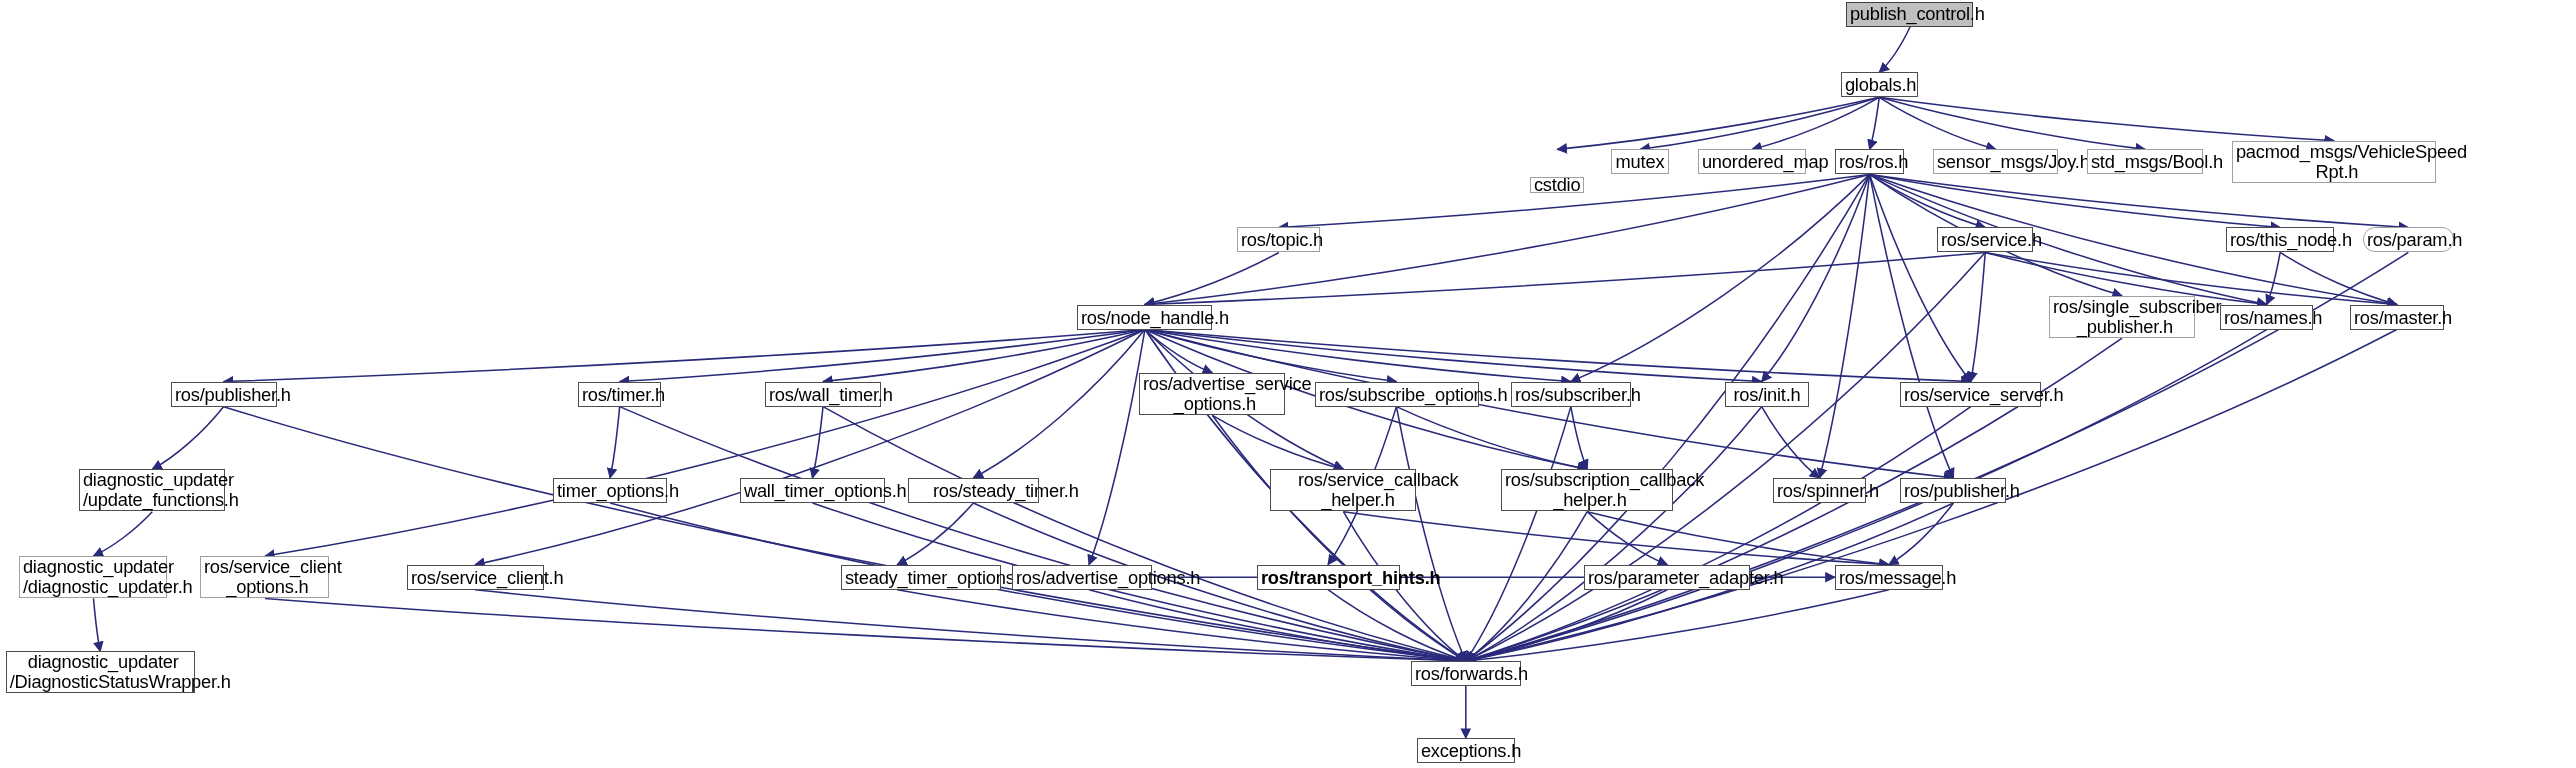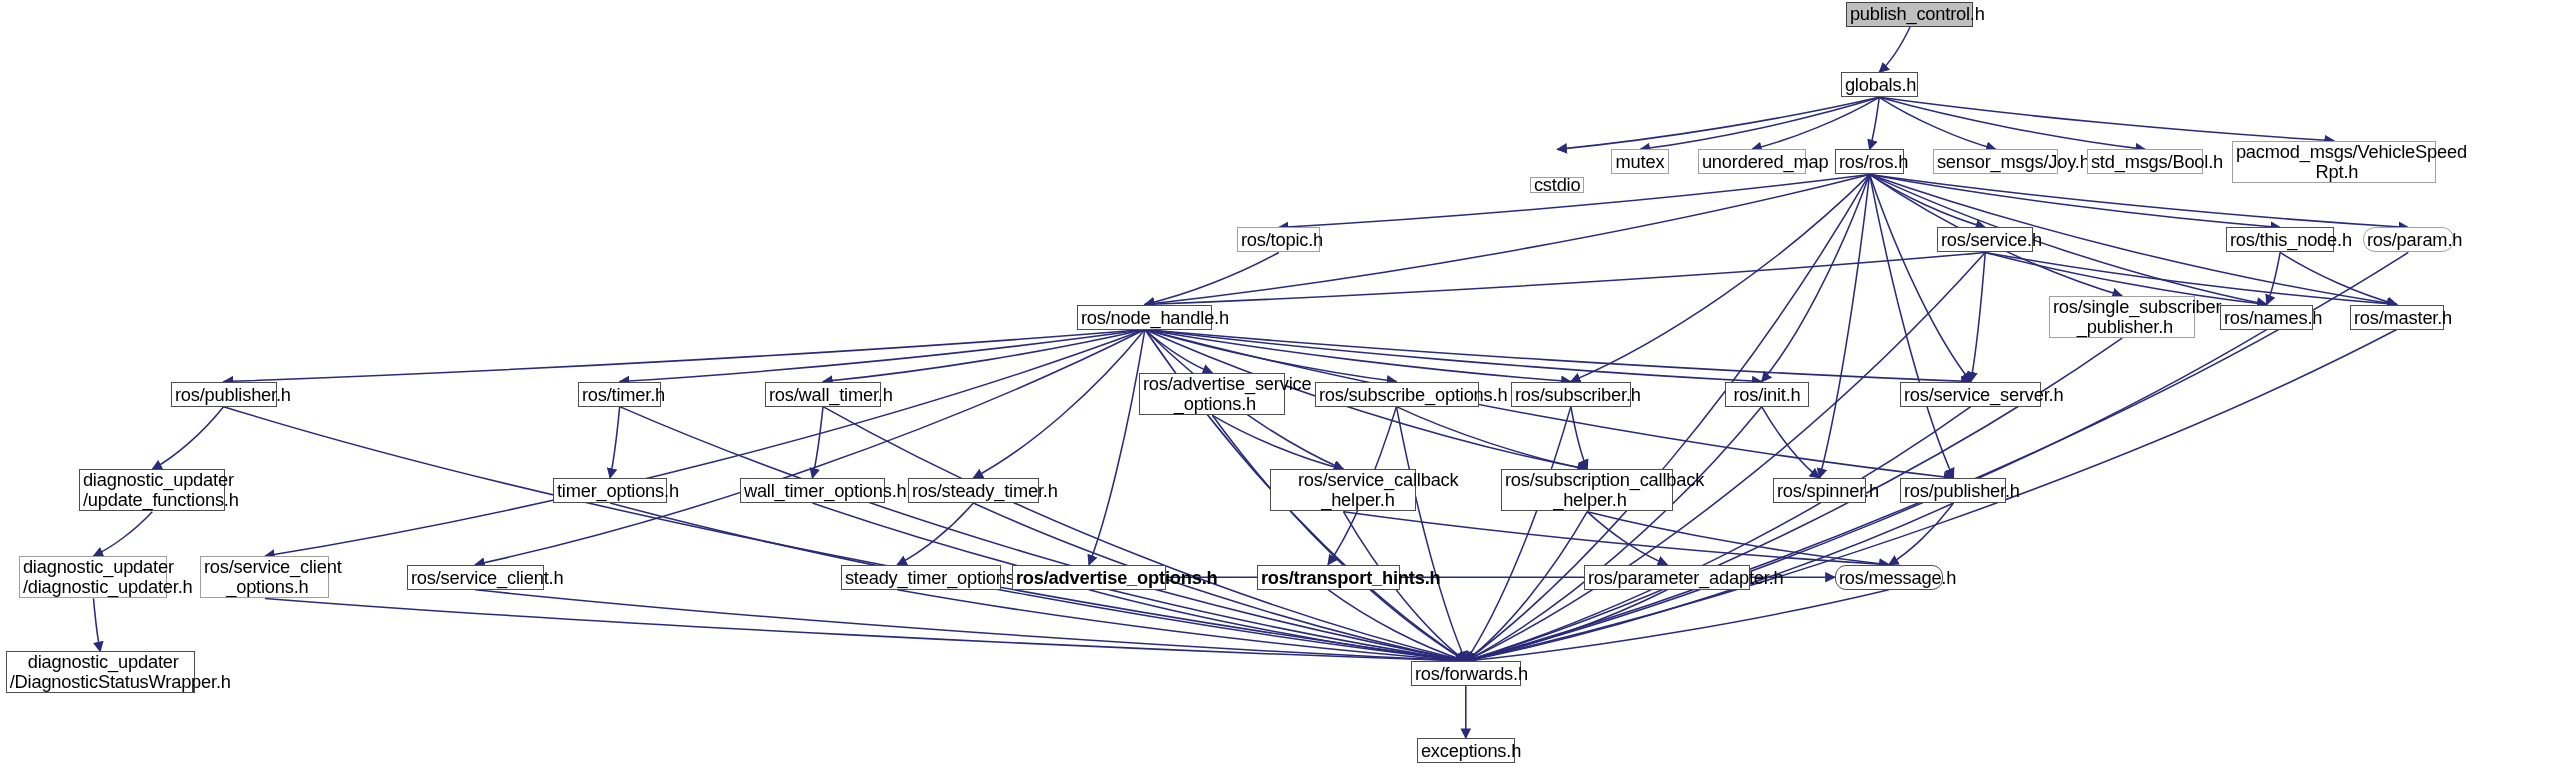--- a/index.html
+++ b/index.html
@@ -182,36 +182,36 @@
       <div class="gnode strong" style="left: 1139px; top: 373px; width: 146px; height: 42px;"><span class="lbl">ros/advertise_service
 _options.h</span></div>
       <div class="gnode strong" style="left: 1315px; top: 382px; width: 164px; height: 25px;"><span class="lbl">ros/subscribe_options.h</span></div>
       <div class="gnode strong" style="left: 1511px; top: 382px; width: 120px; height: 25px;"><span class="lbl">ros/subscriber.h</span></div>
       <div class="gnode strong" style="left: 1725px; top: 382px; width: 84px; height: 25px;"><span class="lbl">ros/init.h</span></div>
       <div class="gnode strong" style="left: 1900px; top: 382px; width: 141px; height: 25px;"><span class="lbl">ros/service_server.h</span></div>
       <div class="gnode strong" style="left: 79px; top: 469px; width: 146px; height: 42px;"><span class="lbl">diagnostic_updater
 /update_functions.h</span></div>
       <div class="gnode strong" style="left: 553px; top: 478px; width: 114px; height: 25px;"><span class="lbl">timer_options.h</span></div>
       <div class="gnode strong" style="left: 740px; top: 478px; width: 145px; height: 25px;"><span class="lbl">wall_timer_options.h</span></div>
-      <div class="gnode strong" style="left: 908px; top: 478px; width: 131px; height: 25px;"><span class="lbl">ros/steady_timer.h</span></div>
+      <div class="gnode strong" style="left: 908px; top: 478px; width: 131px; height: 25px; padding-left: 21px;"><span class="lbl">ros/steady_timer.h</span></div>
       <div class="gnode strong" style="left: 1270px; top: 469px; width: 146px; height: 42px; padding-left: 24px;"><span class="lbl">ros/service_callback
 _helper.h</span></div>
       <div class="gnode strong" style="left: 1501px; top: 469px; width: 172px; height: 42px;"><span class="lbl">ros/subscription_callback
 _helper.h</span></div>
       <div class="gnode strong" style="left: 1773px; top: 478px; width: 93px; height: 25px;"><span class="lbl">ros/spinner.h</span></div>
       <div class="gnode strong" style="left: 1900px; top: 478px; width: 106px; height: 25px;"><span class="lbl">ros/publisher.h</span></div>
       <div class="gnode" style="left: 19px; top: 556px; width: 148px; height: 42px;"><span class="lbl">diagnostic_updater
 /diagnostic_updater.h</span></div>
       <div class="gnode" style="left: 200px; top: 556px; width: 129px; height: 42px;"><span class="lbl">ros/service_client
 _options.h</span></div>
       <div class="gnode strong" style="left: 407px; top: 565px; width: 137px; height: 25px;"><span class="lbl">ros/service_client.h</span></div>
       <div class="gnode strong" style="left: 817px; top: 565px; width: 160px; height: 25px; margin-left: 24px;"><span class="lbl">steady_timer_options.h</span></div>
-      <div class="gnode strong" style="left: 1012px; top: 565px; width: 154px; height: 25px; font-weight: bold;"><span class="lbl">ros/advertise_options.h</span></div>
+      <div class="gnode strong" style="left: 1012px; top: 565px; width: 140px; height: 25px;"><span class="lbl">ros/advertise_options.h</span></div>
       <div class="gnode strong" style="left: 1257px; top: 565px; width: 143px; height: 25px; font-weight: bold;"><span class="lbl">ros/transport_hints.h</span></div>
       <div class="gnode strong" style="left: 1584px; top: 565px; width: 166px; height: 25px;"><span class="lbl">ros/parameter_adapter.h</span></div>
-      <div class="gnode strong" style="left: 1835px; top: 565px; width: 108px; height: 25px; border-radius: 11px;"><span class="lbl">ros/message.h</span></div>
+      <div class="gnode strong" style="left: 1835px; top: 565px; width: 108px; height: 25px;"><span class="lbl">ros/message.h</span></div>
       <div class="gnode strong" style="left: 5.8px; top: 651px; width: 189px; height: 42px;"><span class="lbl">diagnostic_updater
 /DiagnosticStatusWrapper.h</span></div>
       <div class="gnode strong" style="left: 1411px; top: 661px; width: 110px; height: 25px;"><span class="lbl">ros/forwards.h</span></div>
       <div class="gnode strong" style="left: 1417px; top: 738px; width: 98px; height: 25px;"><span class="lbl">exceptions.h</span></div>
     </div>
 </div>
 
 
 </body></html>

